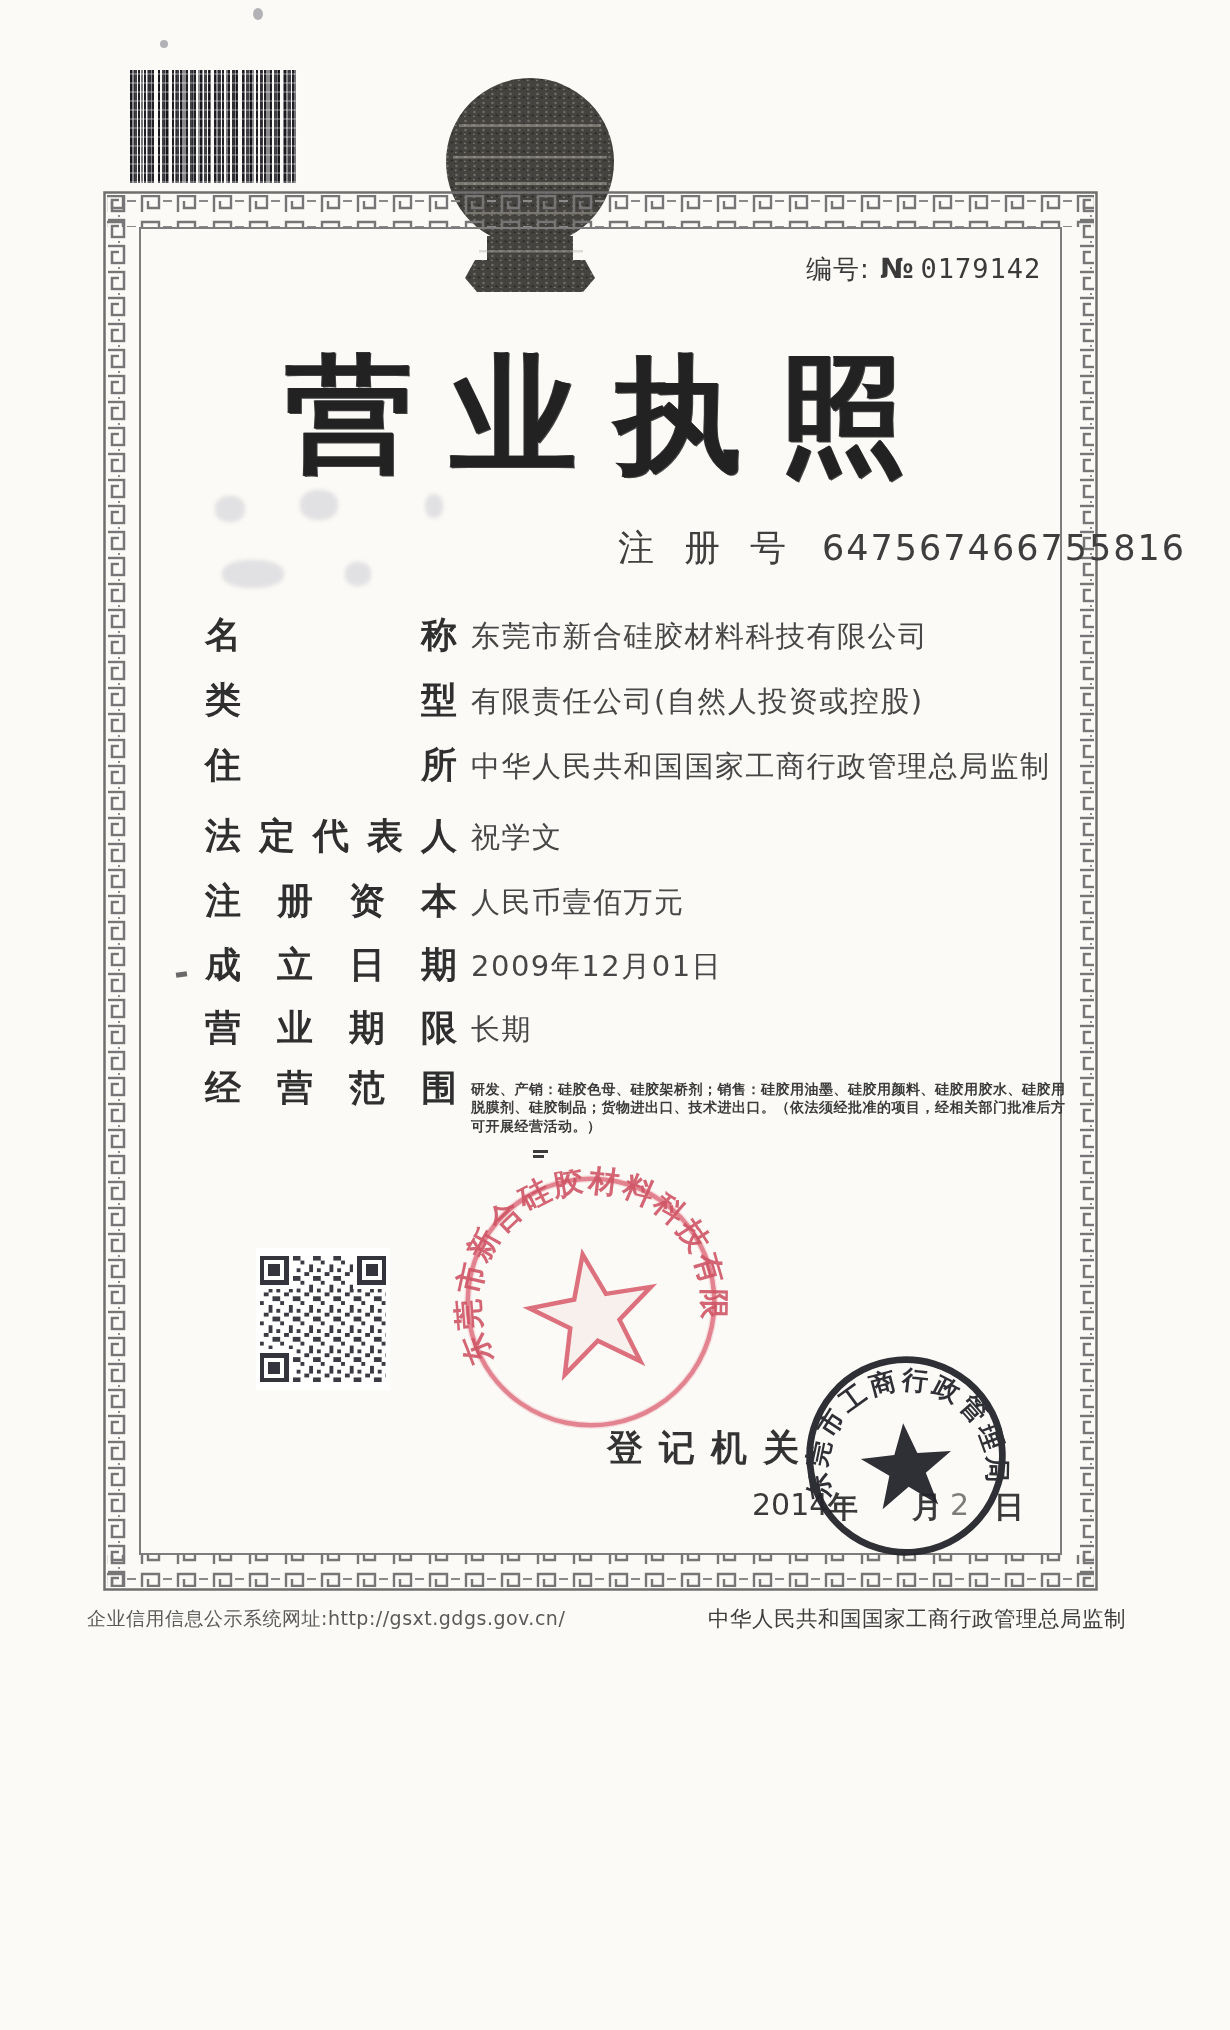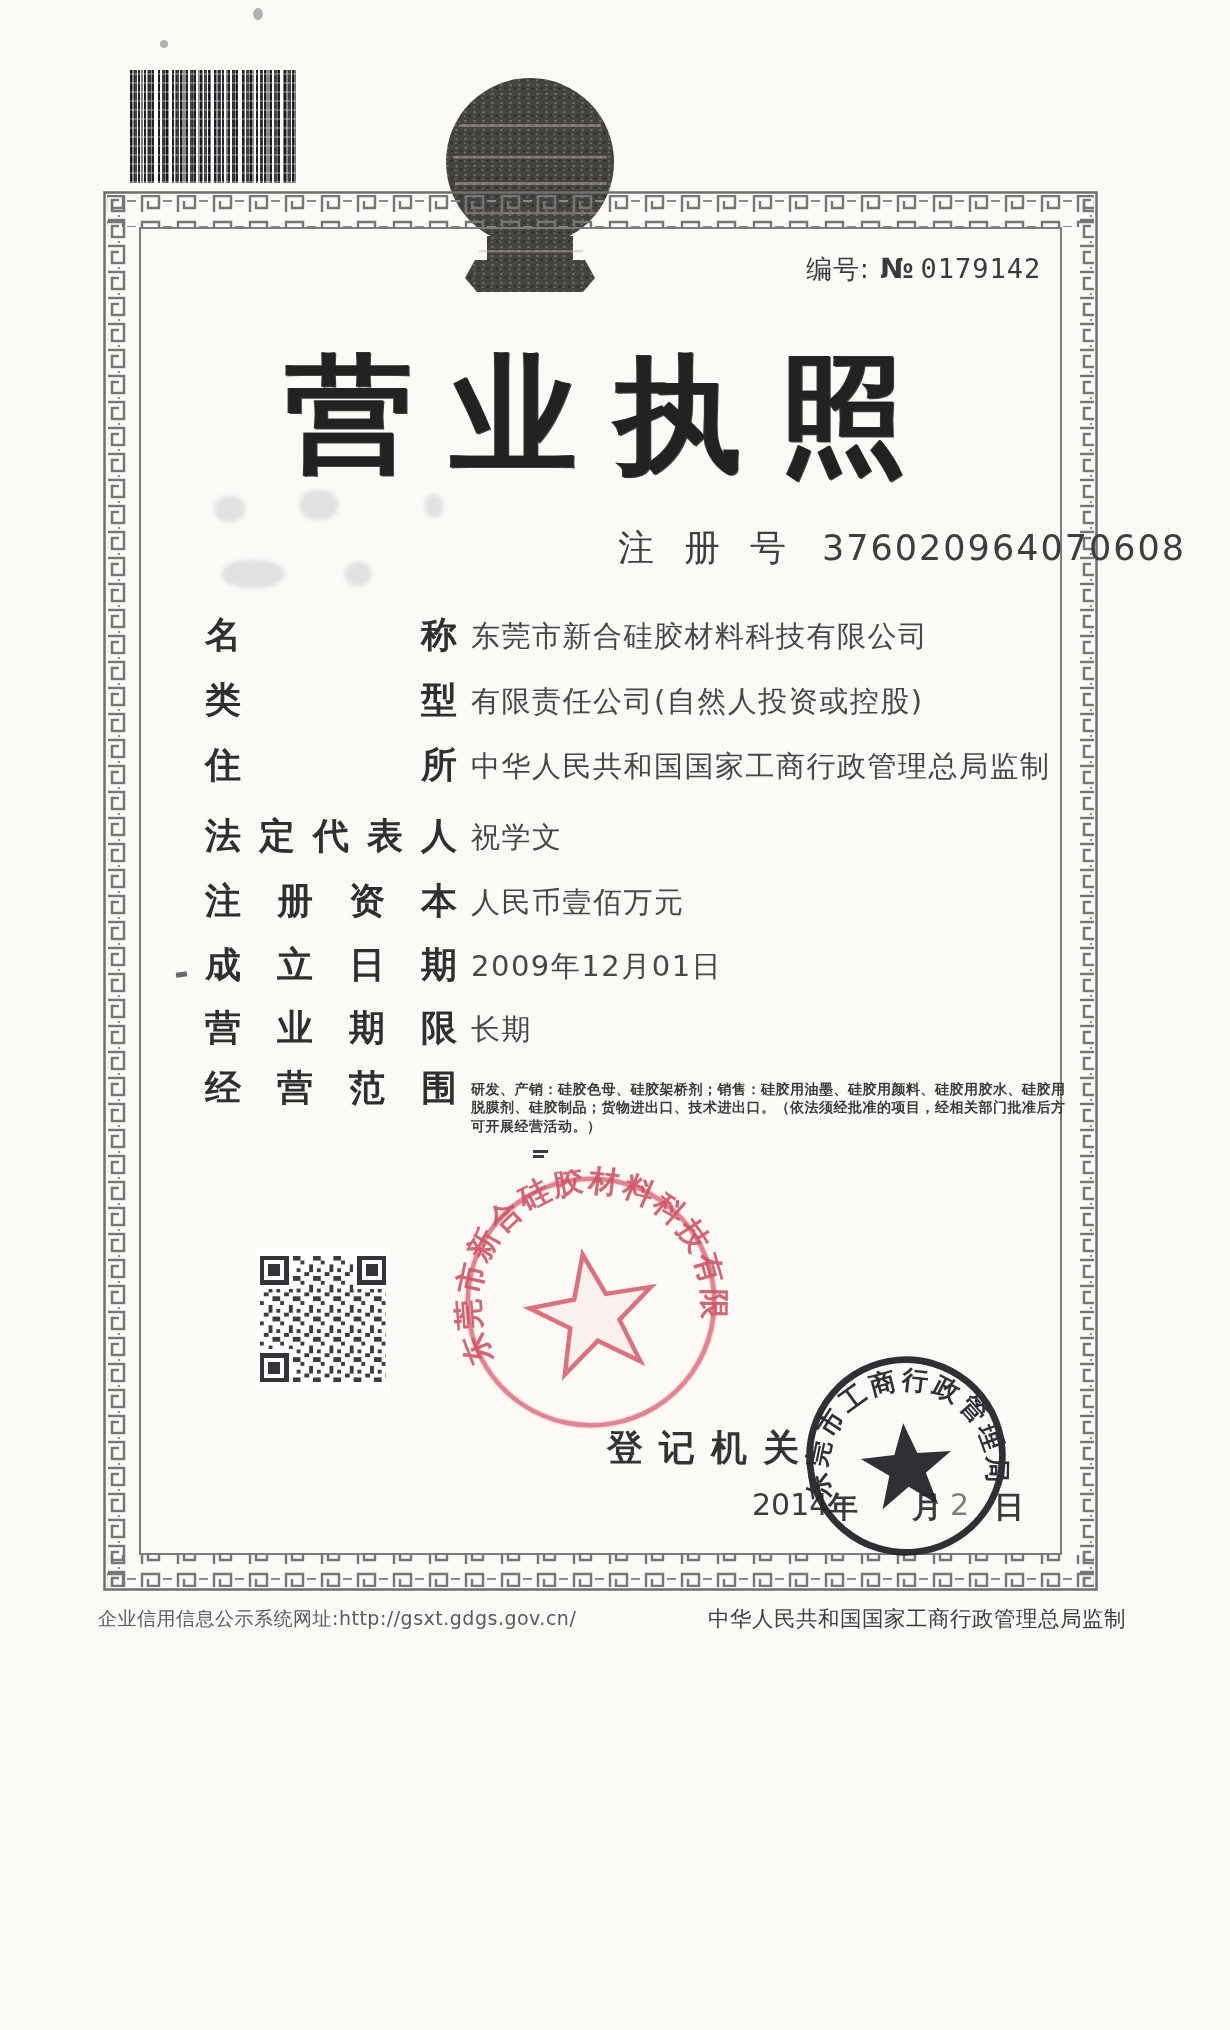--- a/index.html
+++ b/index.html
@@ -54,21 +54,21 @@
   .row .val.scope{font-size:14px;width:600px;white-space:normal;letter-spacing:.5px;
     line-height:1.32;font-weight:600;color:#3b3b3b;padding-top:12px;}
 
   
   .authority{left:607px;top:1424px;width:192px;display:flex;justify-content:space-between;
     font-size:36px;font-weight:600;color:#333;}
   .dateline{top:1487px;font-size:30px;color:#3a3a3a;}
   .d-year{left:752px;} .d-ylab{left:828px;font-weight:600;} .d-mlab{left:912px;font-weight:600;}
   .d-day{left:950px;opacity:.65;} .d-dlab{left:994px;font-weight:600;}
 
-  .footer-left{left:98px;top:1606px;font-size:19px;color:#5a5a5a;letter-spacing:.5px;}
+  .footer-left{left:87px;top:1606px;font-size:19px;color:#5a5a5a;letter-spacing:.5px;}
   .footer-right{left:708px;top:1604px;font-size:21.5px;font-weight:400;color:#3d3d3d;letter-spacing:.5px;}
 
   
   .company-seal{left:452px;top:1168px;width:278px;height:268px;transform:rotate(-10deg);}
   .authority-seal{left:800px;top:1350px;width:212px;height:212px;transform:rotate(-5deg);opacity:.94;}
 
   
   .qr{left:256px;top:1248px;width:134px;height:142px;}
 
   
@@ -142,21 +142,21 @@
 <div class="abs speck" style="left:253px;top:8px;width:10px;height:12px;"></div>
 <div class="abs speck" style="left:160px;top:40px;width:8px;height:8px;"></div>
 <div class="abs dash"></div>
 
 <div class="abs regline">
   <span class="reg-label justify-chars">
       <span>注</span>
       <span>册</span>
       <span>号</span>
     </span>
-  <span class="reg-number">376020964070608</span>
+  <span class="reg-number">647567466755816</span>
 </div>
 
 <div class="abs row" style="top:615px;">
   <div class="lab justify-chars">
       <span>名</span>
       <span>称</span>
     </div>
   <div class="val">东莞市新合硅胶材料科技有限公司</div>
 </div>
 <div class="abs row" style="top:680px;">

